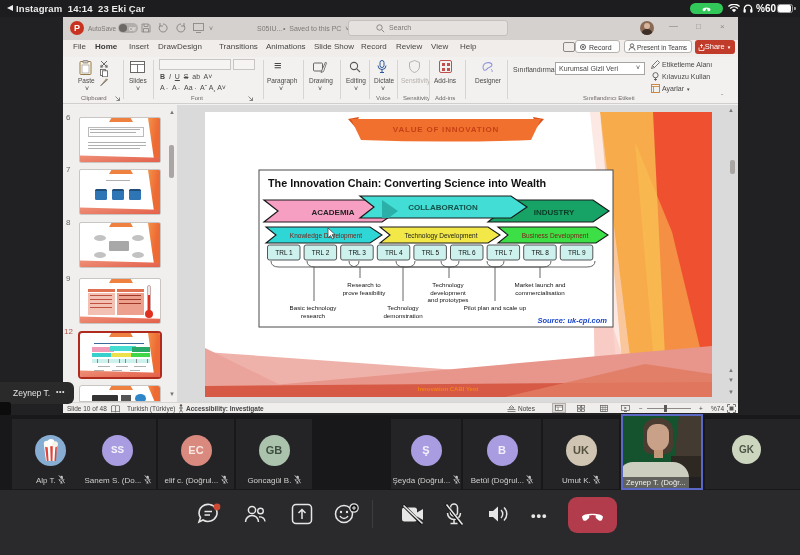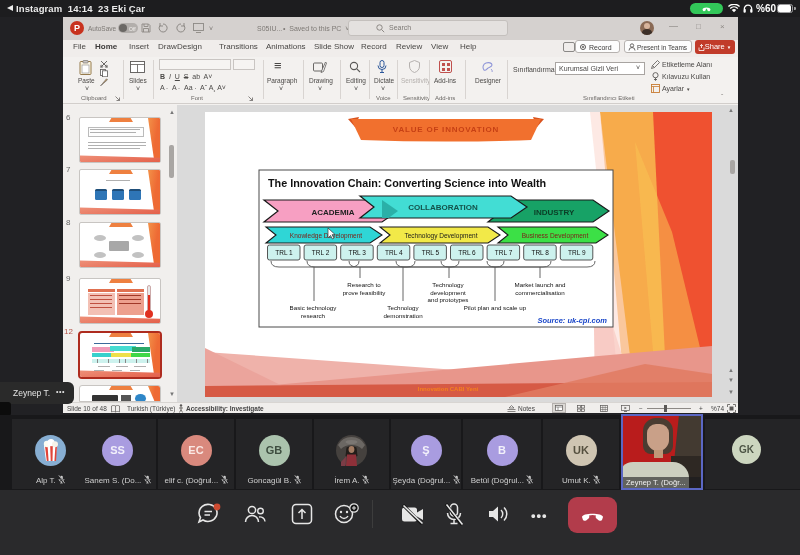--- a/index.html
+++ b/index.html
@@ -525,21 +525,21 @@
       <span class="tname">Alp T.&nbsp;<svg width="7" height="9" viewBox="0 0 7 9" style="vertical-align:-1px;">
             <rect x="2.2" y="0.8" width="2.6" height="4.4" rx="1.3" fill="#cfcfcf"></rect>
             <path d="M1,4 a2.5,2.5 0 0 0 5,0 M3.5,6.5 L3.5,8 M2.2,8 L4.8,8" fill="none" stroke="#cfcfcf" stroke-width="0.8"></path>
             <line x1="0.5" y1="0.5" x2="6.5" y2="8.5" stroke="#242426" stroke-width="1.6"></line>
             <line x1="0.8" y1="0.3" x2="6.8" y2="8.3" stroke="#cfcfcf" stroke-width="0.8"></line>
           </svg></span>
       </div>
     <div class="tile" style="left:79px;width:77px;">
         <div class="av" style="background:#a header"></div>
         <div class="av" style="background:#a99ce0;"></div>
-        <span class="avt" style="color:#f2f0fa;">SS</span>
+        <span class="avt" style="color:#f2f0fa;font-family:Liberation Mono, monospace;">SS</span>
         <span class="tname">Sanem S. (Do...&nbsp;<svg width="7" height="9" viewBox="0 0 7 9" style="vertical-align:-1px;">
             <rect x="2.2" y="0.8" width="2.6" height="4.4" rx="1.3" fill="#cfcfcf"></rect>
             <path d="M1,4 a2.5,2.5 0 0 0 5,0 M3.5,6.5 L3.5,8 M2.2,8 L4.8,8" fill="none" stroke="#cfcfcf" stroke-width="0.8"></path>
             <line x1="0.5" y1="0.5" x2="6.5" y2="8.5" stroke="#242426" stroke-width="1.6"></line>
             <line x1="0.8" y1="0.3" x2="6.8" y2="8.3" stroke="#cfcfcf" stroke-width="0.8"></line>
           </svg></span>
       </div>
     <div class="tile" style="left:158px;width:76px;">
         <div class="av" style="background:#d9897d;"></div>
         <span class="avt" style="color:#fae8e4;">EC</span>
@@ -553,37 +553,20 @@
     <div class="tile" style="left:236px;width:76px;">
         <div class="av" style="background:#abc3ad;"></div>
         <span class="avt" style="color:#3e4e40;">GB</span>
         <span class="tname">Goncagül B.&nbsp;<svg width="7" height="9" viewBox="0 0 7 9" style="vertical-align:-1px;">
             <rect x="2.2" y="0.8" width="2.6" height="4.4" rx="1.3" fill="#cfcfcf"></rect>
             <path d="M1,4 a2.5,2.5 0 0 0 5,0 M3.5,6.5 L3.5,8 M2.2,8 L4.8,8" fill="none" stroke="#cfcfcf" stroke-width="0.8"></path>
             <line x1="0.5" y1="0.5" x2="6.5" y2="8.5" stroke="#242426" stroke-width="1.6"></line>
             <line x1="0.8" y1="0.3" x2="6.8" y2="8.3" stroke="#cfcfcf" stroke-width="0.8"></line>
           </svg></span>
       </div>
-    <div class="tile" style="left:314px;width:75px;">
-      <svg class="abs" style="left:22px;top:16px;" width="31" height="31" viewBox="0 0 31 31">
-          <circle cx="15.5" cy="15.5" r="15.5" fill="#45413e"></circle>
-          <path d="M2,10 a15.5,15.5 0 0 1 27,0 L26,14 a13,10 0 0 0 -21,0 Z" fill="#6b6763"></path>
-          <ellipse cx="15.5" cy="7" rx="6" ry="2" fill="#7b7773"></ellipse>
-          <path d="M10.5,12.5 Q15.5,9.5 20.5,12.5 L21.5,21 Q15.5,23.5 9.5,21 Z" fill="#221d1a"></path>
-          <path d="M11,19.5 L20,19.5 L21,31 L10,31 Z" fill="#8e3039"></path>
-          <ellipse cx="15.5" cy="14.5" rx="2.9" ry="3.4" fill="#a37b62"></ellipse>
-          <path d="M5,27 L10,21.5 L9.5,31 L5,31 Z" fill="#7c3c46"></path>
-        </svg>
-      <span class="tname">İrem A.&nbsp;<svg width="7" height="9" viewBox="0 0 7 9" style="vertical-align:-1px;">
-            <rect x="2.2" y="0.8" width="2.6" height="4.4" rx="1.3" fill="#cfcfcf"></rect>
-            <path d="M1,4 a2.5,2.5 0 0 0 5,0 M3.5,6.5 L3.5,8 M2.2,8 L4.8,8" fill="none" stroke="#cfcfcf" stroke-width="0.8"></path>
-            <line x1="0.5" y1="0.5" x2="6.5" y2="8.5" stroke="#242426" stroke-width="1.6"></line>
-            <line x1="0.8" y1="0.3" x2="6.8" y2="8.3" stroke="#cfcfcf" stroke-width="0.8"></line>
-          </svg></span>
-      </div>
     <div class="tile" style="left:391px;width:70px;">
         <div class="av" style="background:#a99ce0;"></div>
         <span class="avt" style="color:#f2f0fa;">Ş</span>
         <span class="tname">Şeyda (Doğrul...&nbsp;<svg width="7" height="9" viewBox="0 0 7 9" style="vertical-align:-1px;">
             <rect x="2.2" y="0.8" width="2.6" height="4.4" rx="1.3" fill="#cfcfcf"></rect>
             <path d="M1,4 a2.5,2.5 0 0 0 5,0 M3.5,6.5 L3.5,8 M2.2,8 L4.8,8" fill="none" stroke="#cfcfcf" stroke-width="0.8"></path>
             <line x1="0.5" y1="0.5" x2="6.5" y2="8.5" stroke="#242426" stroke-width="1.6"></line>
             <line x1="0.8" y1="0.3" x2="6.8" y2="8.3" stroke="#cfcfcf" stroke-width="0.8"></line>
           </svg></span>
       </div>
@@ -601,21 +584,21 @@
         <div class="av" style="background:#cfc5b2;"></div>
         <span class="avt" style="color:#55503f;">UK</span>
         <span class="tname">Umut K.&nbsp;<svg width="7" height="9" viewBox="0 0 7 9" style="vertical-align:-1px;">
             <rect x="2.2" y="0.8" width="2.6" height="4.4" rx="1.3" fill="#cfcfcf"></rect>
             <path d="M1,4 a2.5,2.5 0 0 0 5,0 M3.5,6.5 L3.5,8 M2.2,8 L4.8,8" fill="none" stroke="#cfcfcf" stroke-width="0.8"></path>
             <line x1="0.5" y1="0.5" x2="6.5" y2="8.5" stroke="#242426" stroke-width="1.6"></line>
             <line x1="0.8" y1="0.3" x2="6.8" y2="8.3" stroke="#cfcfcf" stroke-width="0.8"></line>
           </svg></span>
       </div>
 
-    <div class="abs" id="vtile" style="left:621px;top:-1px;width:82px;height:76px;border:2px solid #5b67c4;background:#b91c1c;overflow:hidden;">
+    <div class="abs" id="vtile" style="left:621px;top:-1px;width:82px;height:76px;border:2px solid #5b67c4;background:#14532d;overflow:hidden;">
       <div class="abs" style="left:56px;top:0;width:26px;height:50px;background:#433a31;transform:rotate(6deg);transform-origin:top right;"></div>
       <div class="abs" style="left:48px;top:40px;width:34px;height:34px;background:#2e2823;"></div>
       <div class="abs" style="left:-4px;top:46px;width:70px;height:28px;background:#cccfc0;border-radius:14px 16px 0 0;"></div>
       <div class="abs" style="left:20px;top:2px;width:30px;height:36px;background:#4a3c31;border-radius:13px 13px 8px 8px;"></div>
       <div class="abs" style="left:24px;top:8px;width:22px;height:27px;background:#c9a088;border-radius:9px 9px 11px 11px;"></div>
       <div class="abs" style="left:31px;top:34px;width:9px;height:8px;background:#c09878;"></div>
       <div class="abs" style="left:0;top:61px;width:78px;height:11px;background:rgba(25,25,28,.6);"></div>
       <span class="abs" style="left:3px;top:62px;font-size:7.5px;color:#f0f0f0;">Zeynep T. (Doğr...</span>
     </div>
     <div class="tile" style="left:705px;width:95px;">

